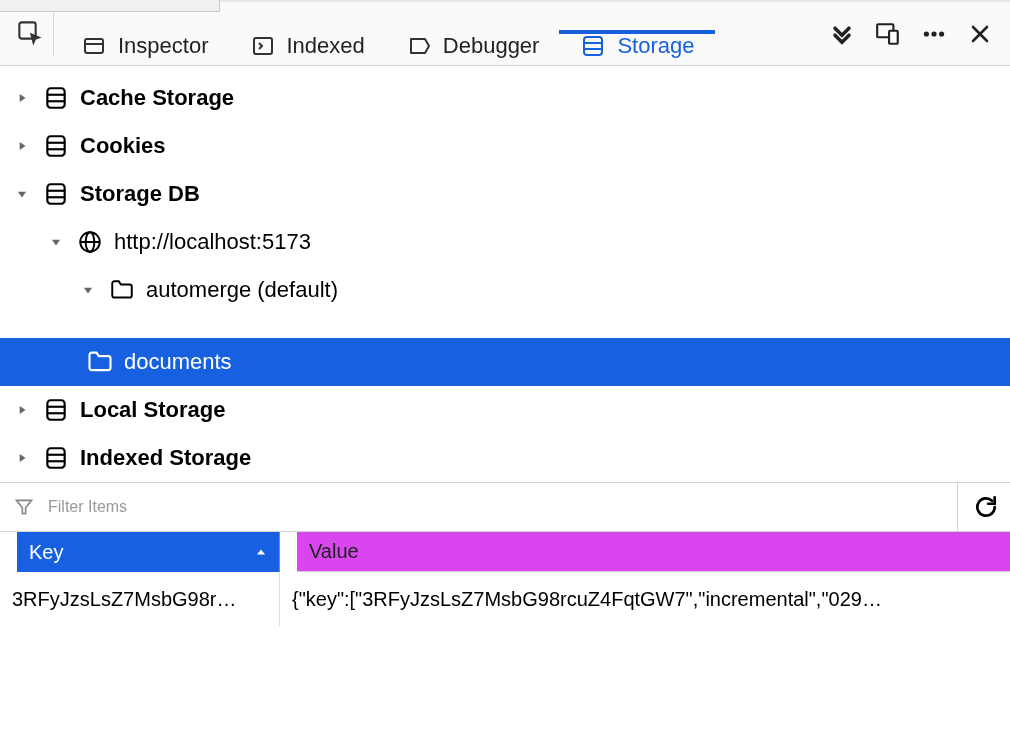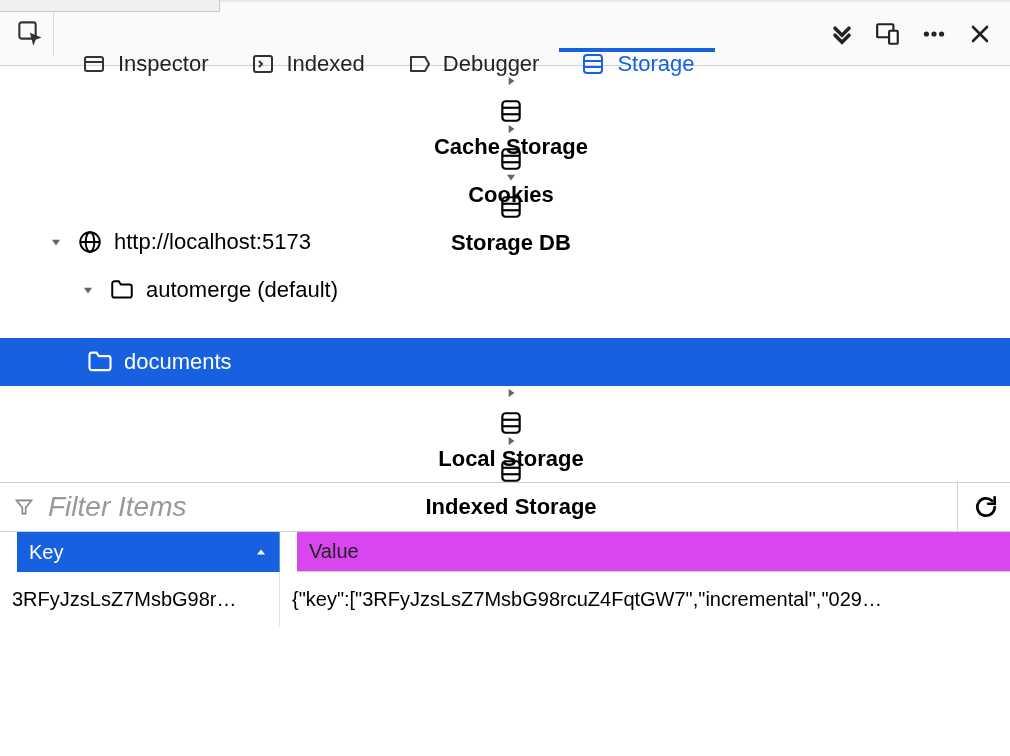--- a/index.html
+++ b/index.html
@@ -10,21 +10,21 @@
     display: flex; align-items: center; height: 66px;
     border-top: 2px solid #e8e8e8;
     border-bottom: 1px solid #d0d0d0;
     background: #fafafa;
     padding: 0 8px;
   }
   .toolbar .pick-btn {
     width: 46px; height: 46px; display: flex; align-items: center; justify-content: center;
     border-right: 1px solid #d8d8d8; margin-right: 6px;
   }
-  .toolbar .tabs { display: flex; align-items: flex-end; height: 100%; flex: 1; margin-top: 25px; }
+  .toolbar .tabs { display: flex; align-items: center; height: 100%; flex: 1; margin-top: 25px; }
   .tab {
     display: flex; align-items: center; gap: 10px; padding: 0 20px;
     font-size: 22px; color: #222; cursor: default; position: relative;
   }
   .tab.active { color: #1761e0; }
   .tab.active::before {
     content: ""; position: absolute; left: 0; right: 0; top: -2px; height: 4px;
     background: #1761e0;
   }
   .toolbar .right-icons { display: flex; align-items: center; gap: 18px; padding-right: 8px; }
@@ -35,35 +35,34 @@
   .tree { padding: 8px 0 0 0; }
   .tree-row {
     display: flex; align-items: center; height: 48px; gap: 10px;
     padding-left: 12px; font-size: 22px;
   }
   .tree-row.bold { font-weight: 700; }
   .tree-row .twisty { width: 20px; display:flex; justify-content:center; }
   .tree-row .twisty.none { visibility: hidden; }
   .tree-row.selected { background: #1761e0; color: #fff; }
 
-  .indent-0 { padding-left: 12px; flex-direction: column; }
+  .indent-0 { padding-left: 12px; }
   .indent-1 { padding-left: 46px; }
   .indent-2 { padding-left: 78px; text-align: center; }
   .indent-3 { padding-left: 56px; margin-top: 24px; }
 
   
   .filter-bar {
     display: flex; align-items: center; height: 50px;
     border-top: 1px solid #d0d0d0; border-bottom: 1px solid #d0d0d0;
     padding: 0 10px; gap: 10px; color: #888;
   }
   .filter-bar input {
-    flex: 1; border: none; outline: none; font-size: 28px; color: #ef4444;
+    flex: 1; border: none; outline: none; font-size: 16px; color: #ef4444;
     background: transparent;
-    font-style: italic;
   }
   .filter-bar input::placeholder { color: #999; }
   .filter-bar .reload-slot { border-left: 1px solid #d0d0d0; padding-left: 14px; height: 100%; display:flex; align-items:center; }
 
   
   .data-table {
     display: grid;
     grid-template-columns: 280px 1fr;
     font-size: 20px;
   }

